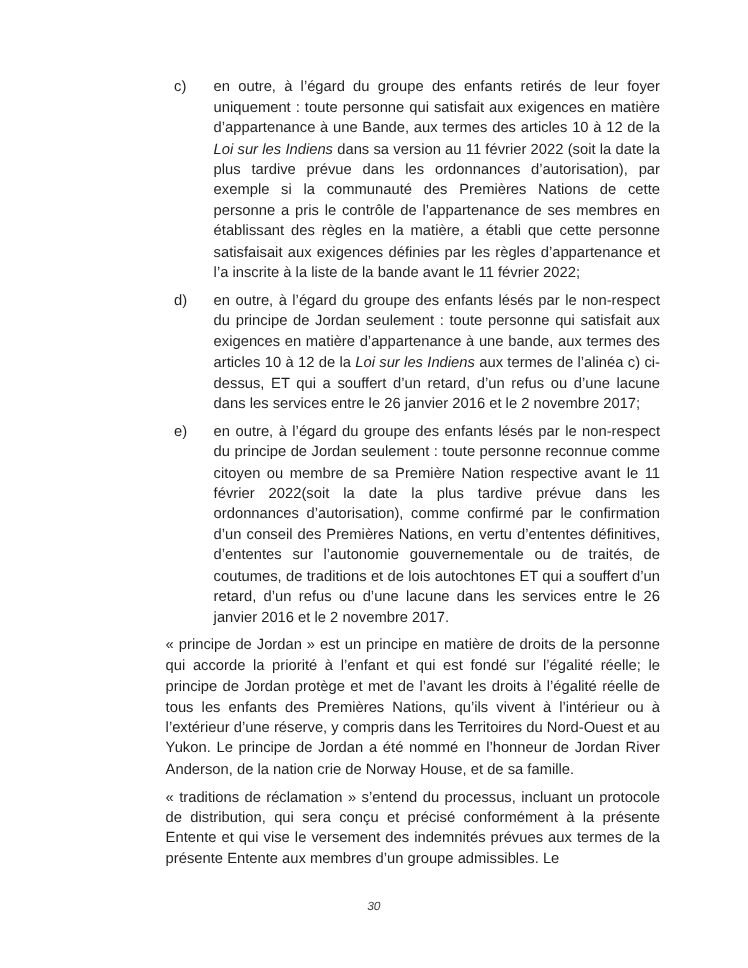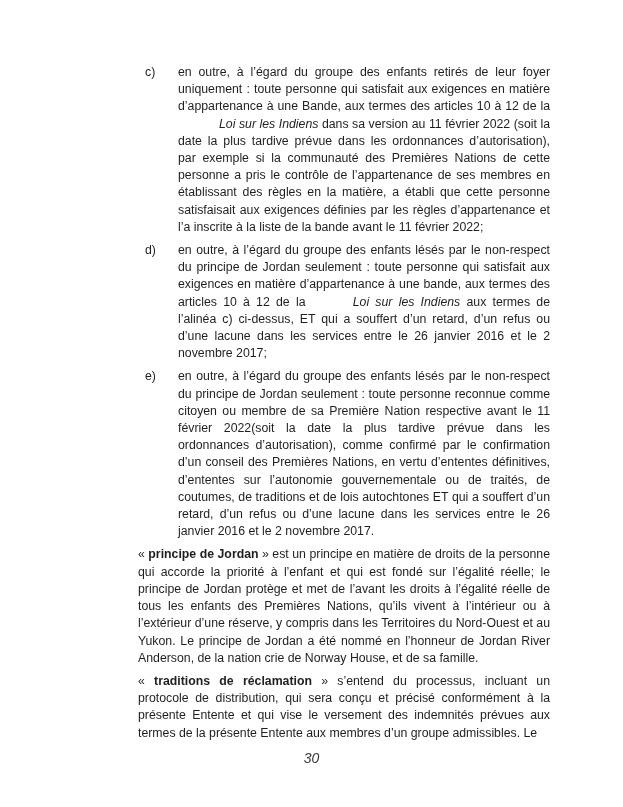--- a/index.html
+++ b/index.html
@@ -36,29 +36,29 @@
   .list-text {
     flex: 1;
     text-align: justify;
     text-align-last: left;
   }
   .para {
     margin: 2px 0 6px 0;
     text-align: justify;
     text-align-last: left;
   }
-  .run-bold { font-weight: bold; }
-  .run-italic { font-style: italic; margin-left: 41px; }
+  .run-bold { font-weight: normal; }
+  .run-italic { font-style: italic; }
   .page-number {
     position: absolute;
     top: 750px;
     left: 0;
     width: 100%;
     text-align: center;
-    font-size: 14px;
+    font-size: 10px;
     color: #3a3a3a;
     font-style: italic;
   }
 </style>
 </head>
 <body>
 
 <div class="page">
   <div class="content">
 

